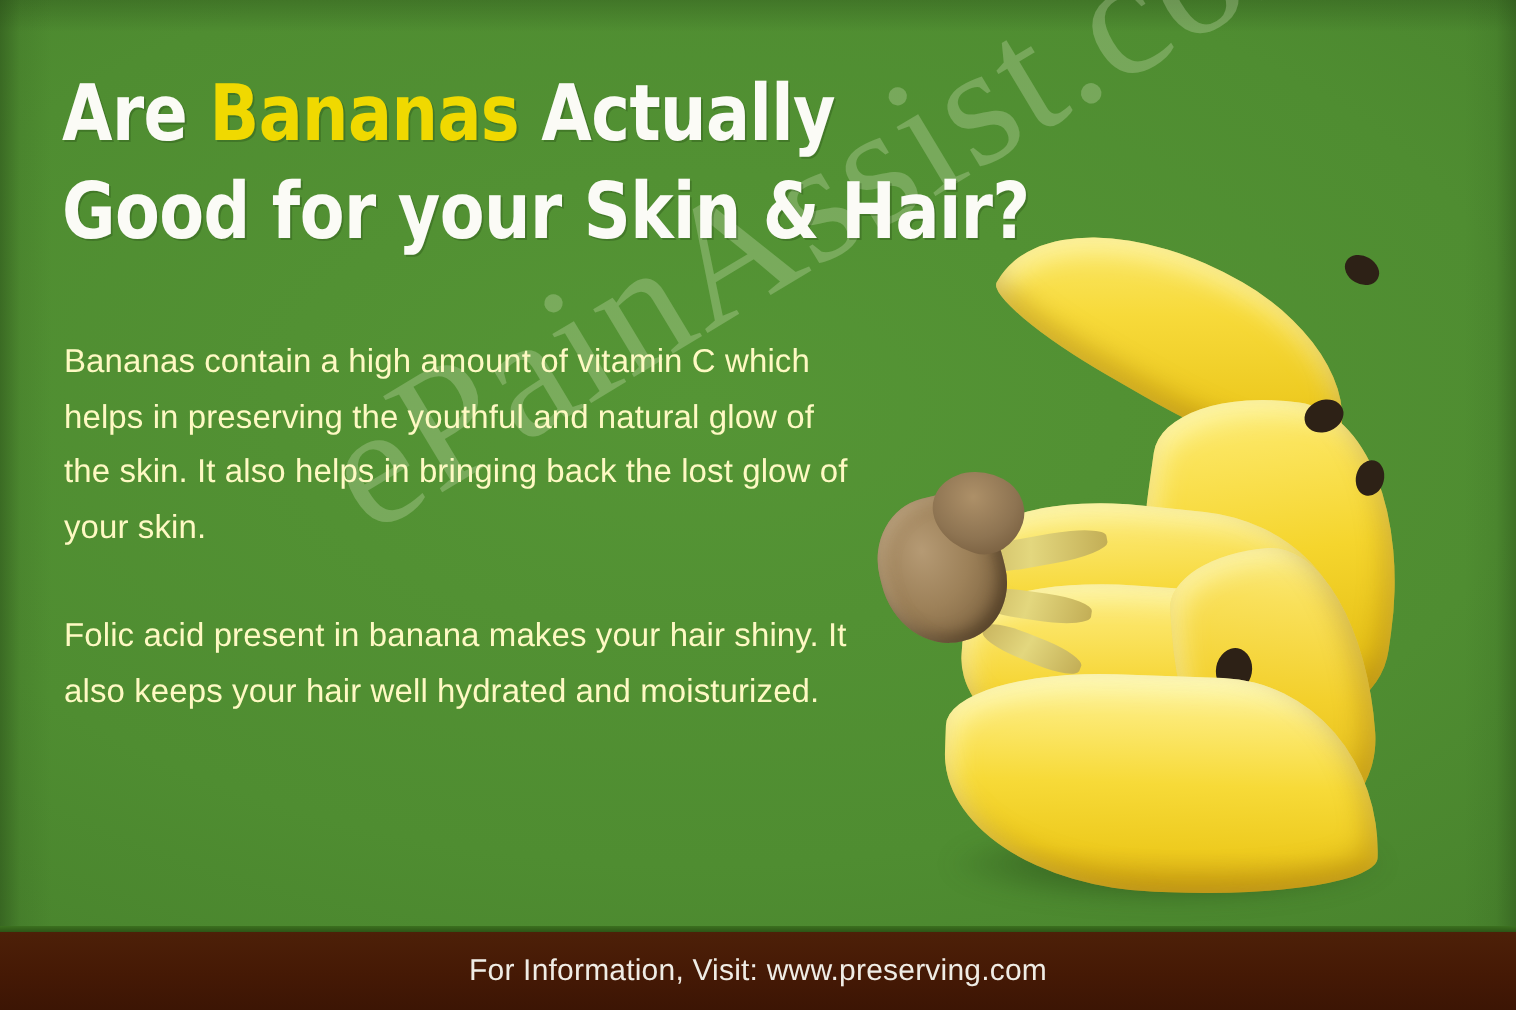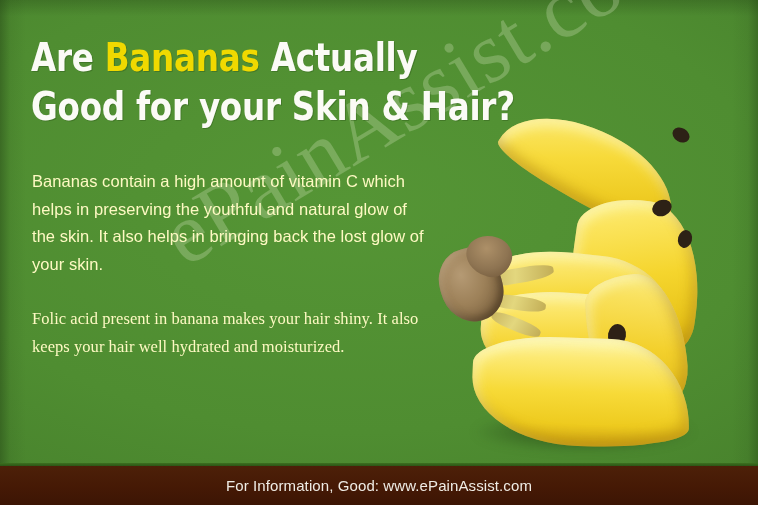--- a/index.html
+++ b/index.html
@@ -143,21 +143,21 @@
     position: absolute;
     left: 32px;
     top: 168px;
     width: 400px;
     font-size: 16.5px;
     line-height: 27.5px;
     color: #fef9c3;
     letter-spacing: 0.05px;
   }
   .para { margin: 0; }
-  .para + .para { margin-top: 27px; font-family: Liberation Serif, serif; }
+  .para + .para { margin-top: 27px; }
 
   
   .footer-rule {
     position: absolute;
     left: 0; right: 0;
     top: 463px;
     height: 3px;
     background: linear-gradient(to bottom, #3c711f, #2c5516);
   }
   .footer-bar {
@@ -238,15 +238,15 @@
     <span class="hl-line">Good for your Skin &amp; Hair?</span>
   </div>
 
   <div class="body-copy">
     <p class="para">Bananas contain a high amount of vitamin C which helps in preserving the youthful and natural glow of the skin. It also helps in bringing back the lost glow of your skin.</p>
     <p class="para">Folic acid present in banana makes your hair shiny.  It also keeps your hair well hydrated and moisturized.</p>
   </div>
 
   <div class="footer-rule"></div>
   <div class="footer-bar"></div>
-  <div class="footer-text">For Information, Good: www.ePainAssist.com</div>
+  <div class="footer-text">For Information, Visit: www.preserving.com</div>
 
 </div>
 
 </body></html>

